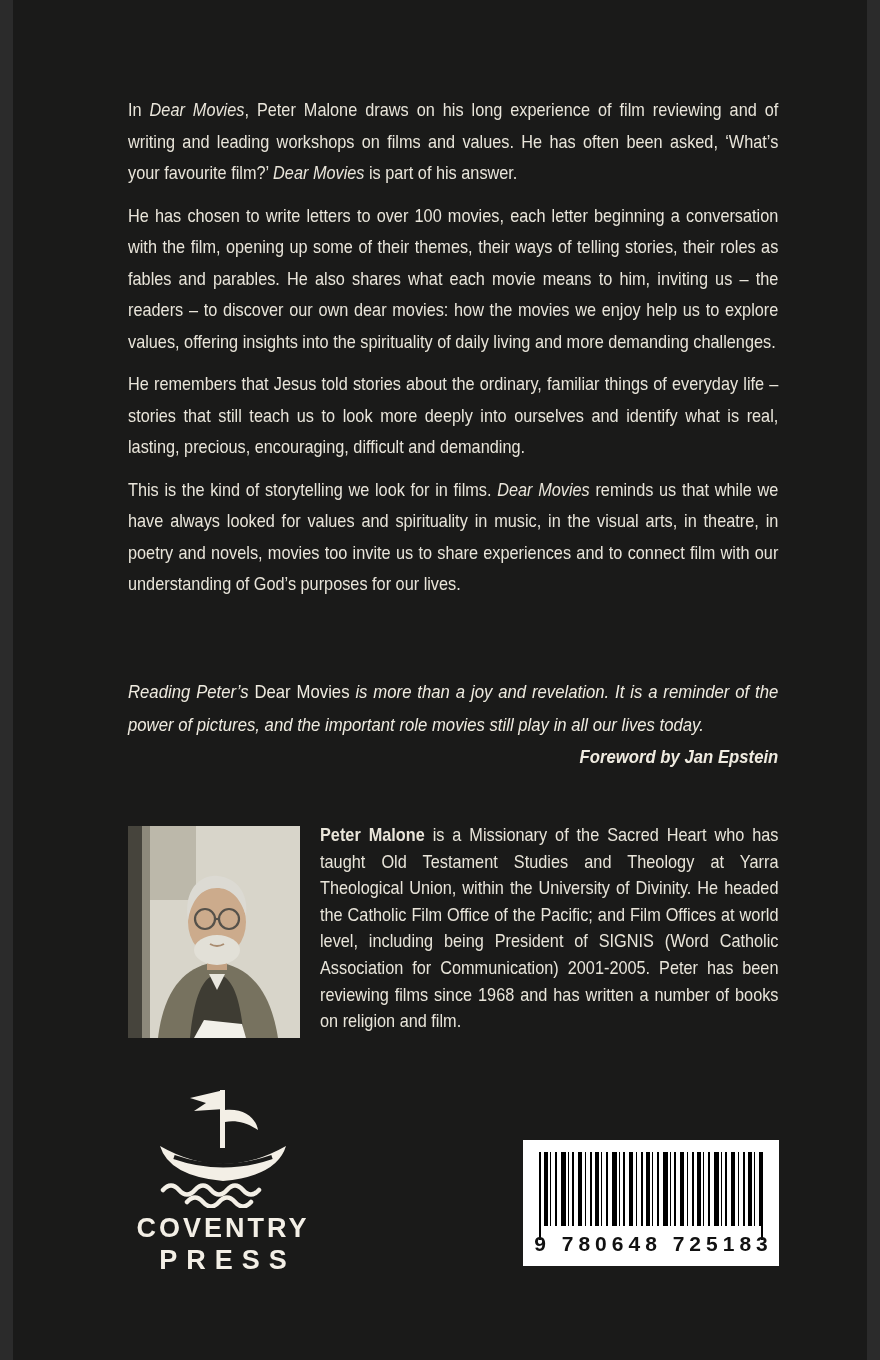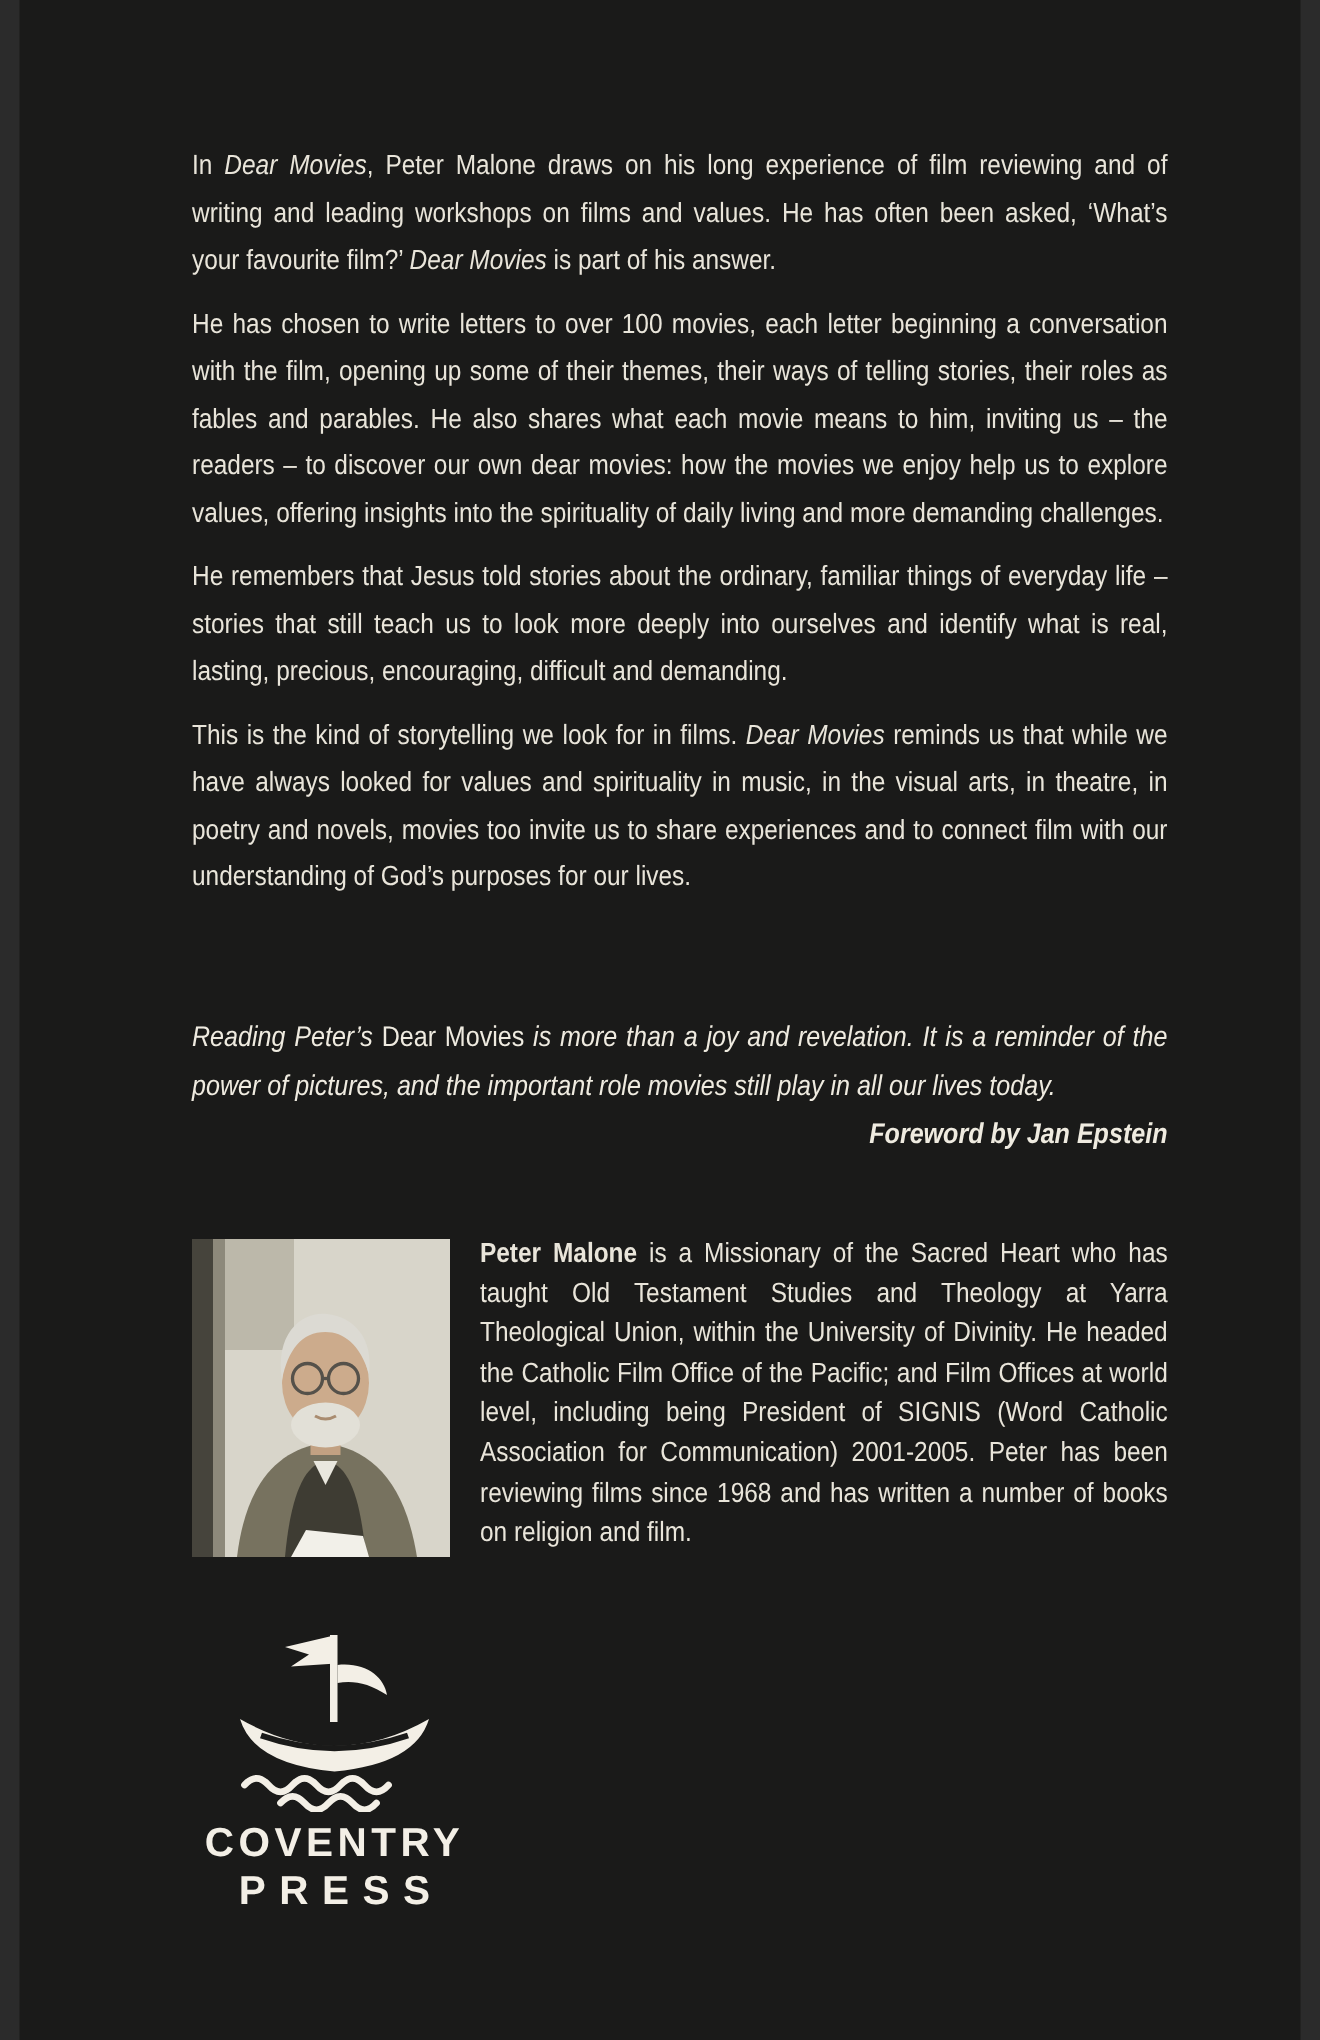--- a/index.html
+++ b/index.html
@@ -173,14 +173,20 @@
         <path d="M36,71 Q85,88 134,71" stroke="#1a1a19" stroke-width="4" fill="none"></path>
 
         <path d="M25,104 q8,-9 16,0 q8,9 16,0 q8,-9 16,0 q8,9 16,0 q8,-9 16,0 q8,9 16,0" stroke="#f3efe6" stroke-width="4.5" fill="none" stroke-linecap="round"></path>
         <path d="M49,116 q8,-9 16,0 q8,9 16,0 q8,-9 16,0 q8,9 16,0" stroke="#f3efe6" stroke-width="4.5" fill="none" stroke-linecap="round"></path>
       </svg>
     </div>
     <div class="pline1">COVENTRY</div>
     <div class="pline2">PRESS</div>
   </div>
 
+  <div class="barcode">
+    <div class="bars"></div>
+    <div class="guard-left"></div>
+    <div class="guard-right"></div>
+    <div class="isbn">9 780648 725183</div>
+  </div>
 
 </div>
 
 </body></html>

